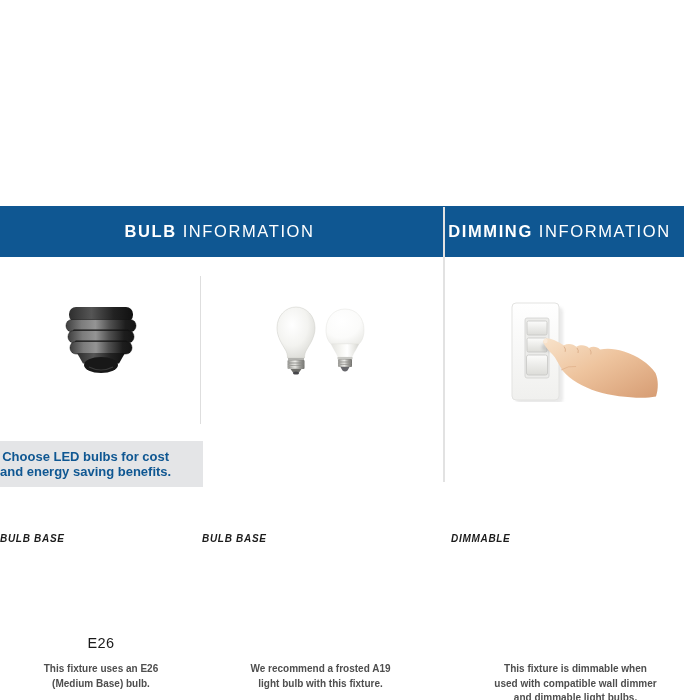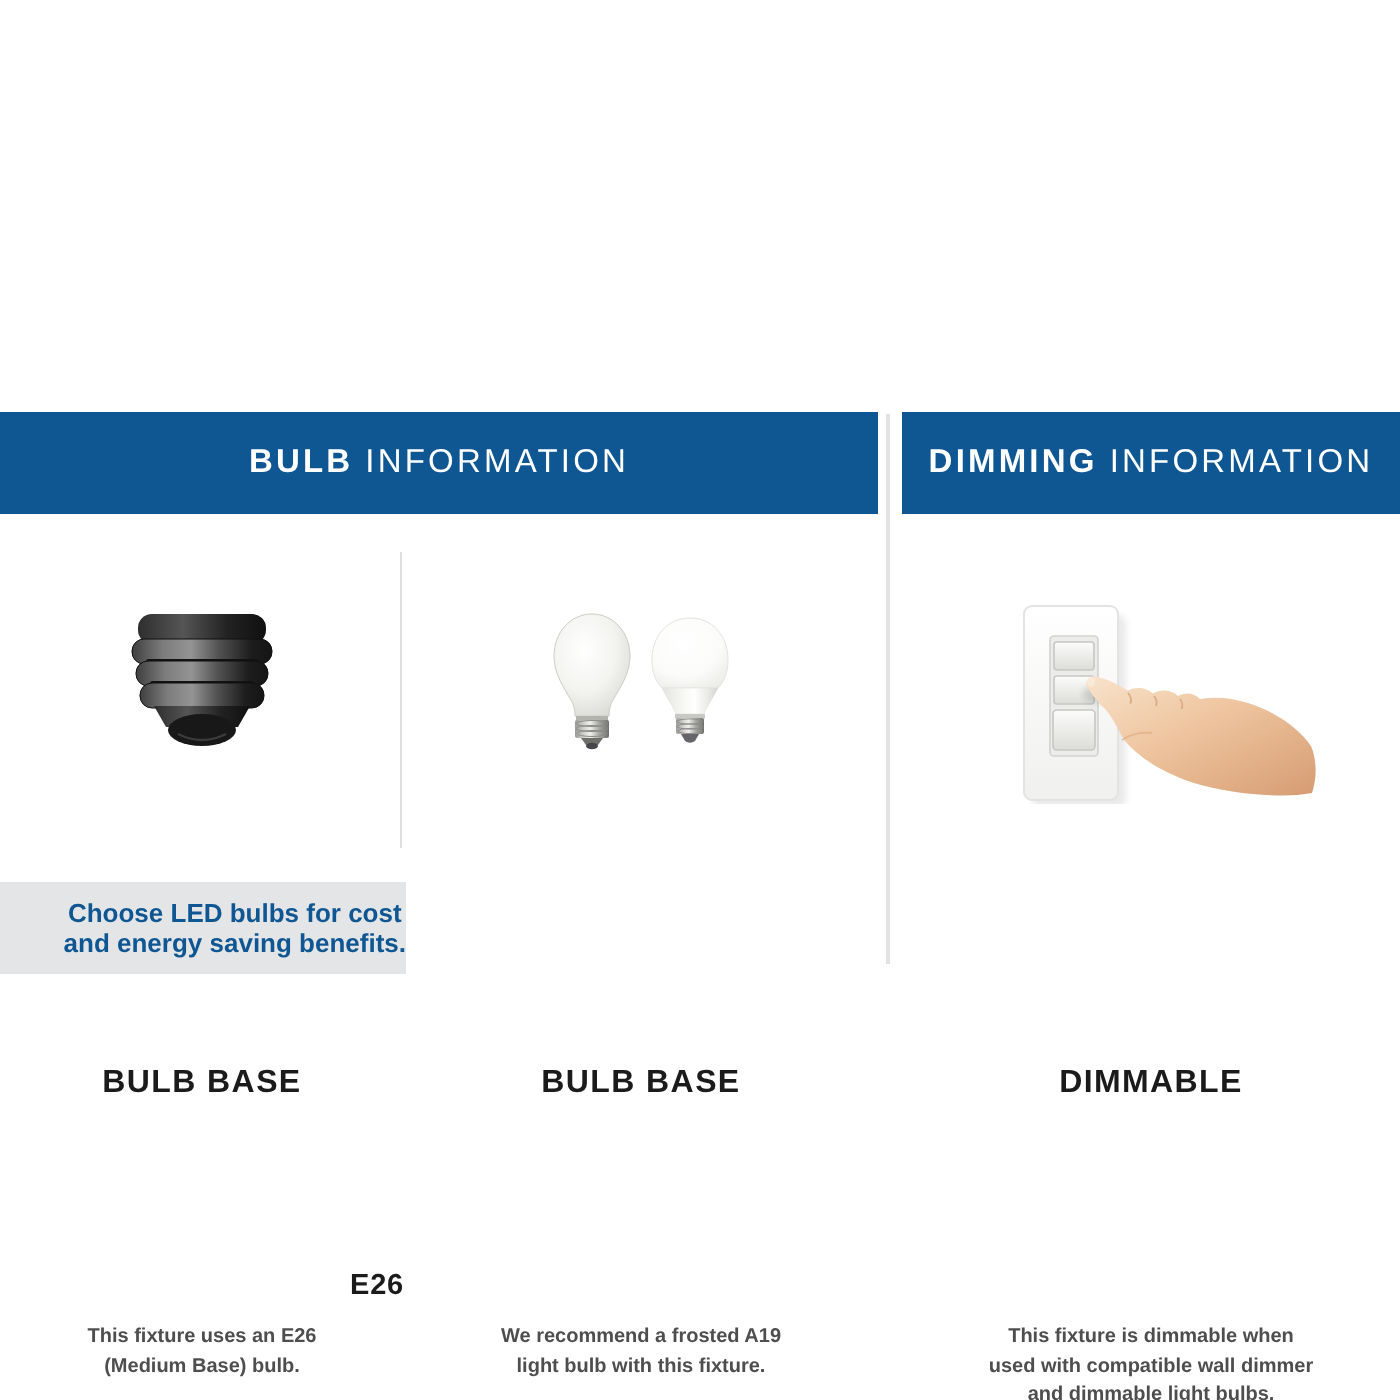--- a/index.html
+++ b/index.html
@@ -11,51 +11,51 @@
   .hdr-bar{
     position:absolute;top:206px;height:51px;background:#0f5792;
     display:flex;align-items:center;justify-content:center;
     color:#ffffff;font-size:16.5px;letter-spacing:1.6px;white-space:nowrap;
   }
   .hdr-bar .b{font-weight:700;}
   .hdr-bar .r{font-weight:400;margin-left:6px;}
   .vline{position:absolute;background:#e2e2e2;}
   .col{position:absolute;top:257px;}
   .card-head{
-    position:absolute;top:276px;width:100%;text-align:center;
-    font-size:16px;font-weight:700;letter-spacing:.7px;color:#1b1b1b;white-space:nowrap;
+    position:absolute;top:276px;width:100%;text-align:left;
+    font-size:10px;font-weight:700;letter-spacing:.7px;color:#1b1b1b;white-space:nowrap;font-style:italic;
   }
   .card-label{
-    position:absolute;top:378px;width:100%;text-align:right;
-    font-size:14.5px;font-weight:700;letter-spacing:.4px;color:#1b1b1b;
+    position:absolute;top:378px;width:100%;text-align:center;
+    font-size:14.5px;font-weight:400;letter-spacing:.4px;color:#1b1b1b;
   }
   .card-desc{
     position:absolute;top:405px;width:100%;text-align:center;
     font-size:10px;line-height:14.5px;color:#4e4e4e;white-space:pre-line;font-weight:bold;
   }
   .img-abs{position:absolute;}
   .tip-box{
     position:absolute;left:0;top:441px;width:203px;height:46px;background:#e4e5e7;
-    display:flex;align-items:center;justify-content:flex-end;
+    display:flex;align-items:center;justify-content:flex-start;
   }
   .tip-text{
     font-size:13px;line-height:15px;font-weight:700;color:#0f5792;
     text-align:center;white-space:pre-line;
   }
 </style>
 </head>
 <body>
 
 <div class="canvas">
 
   <div class="hdr-bar" style="left:0;width:439px;">
     <span class="b">BULB</span>
     <span class="r">INFORMATION</span>
   </div>
-  <div class="hdr-bar" style="left:451px;width:249px;">
+  <div class="hdr-bar" style="left:435px;width:249px;">
     <span class="b">DIMMING</span>
     <span class="r">INFORMATION</span>
   </div>
 
   <div class="vline" style="left:443px;top:207px;width:2px;height:275px;"></div>
   <div class="vline" style="left:200px;top:276px;width:1px;height:148px;background:#dedede;"></div>
 
   <div class="col" style="left:0;width:202px;height:280px;">
     <div class="card-head">BULB BASE</div>
     <div class="card-label">E26</div>

